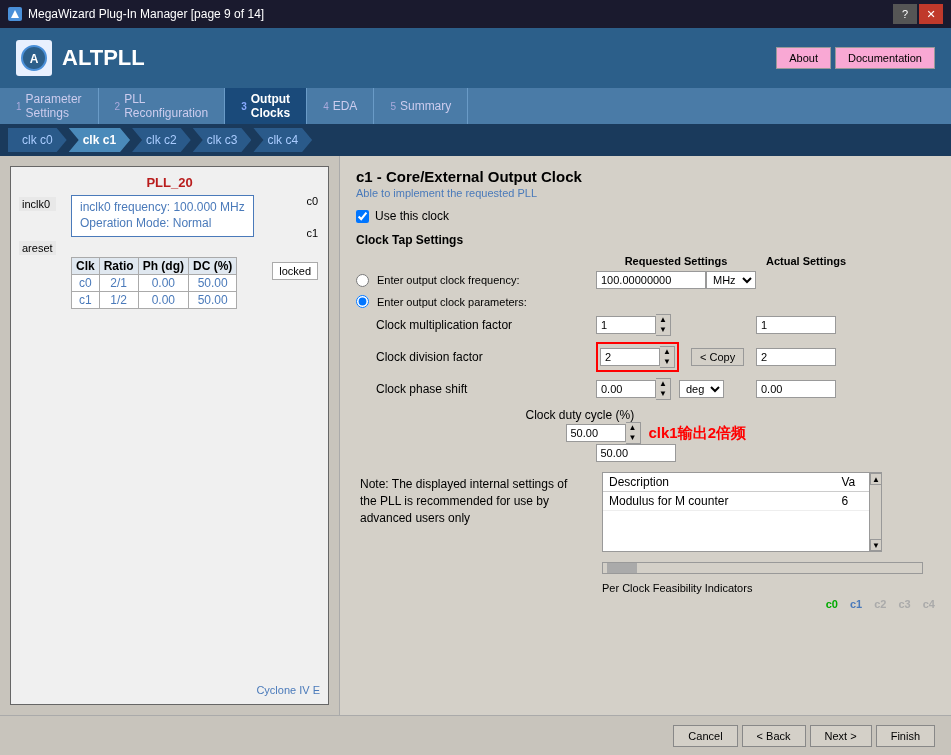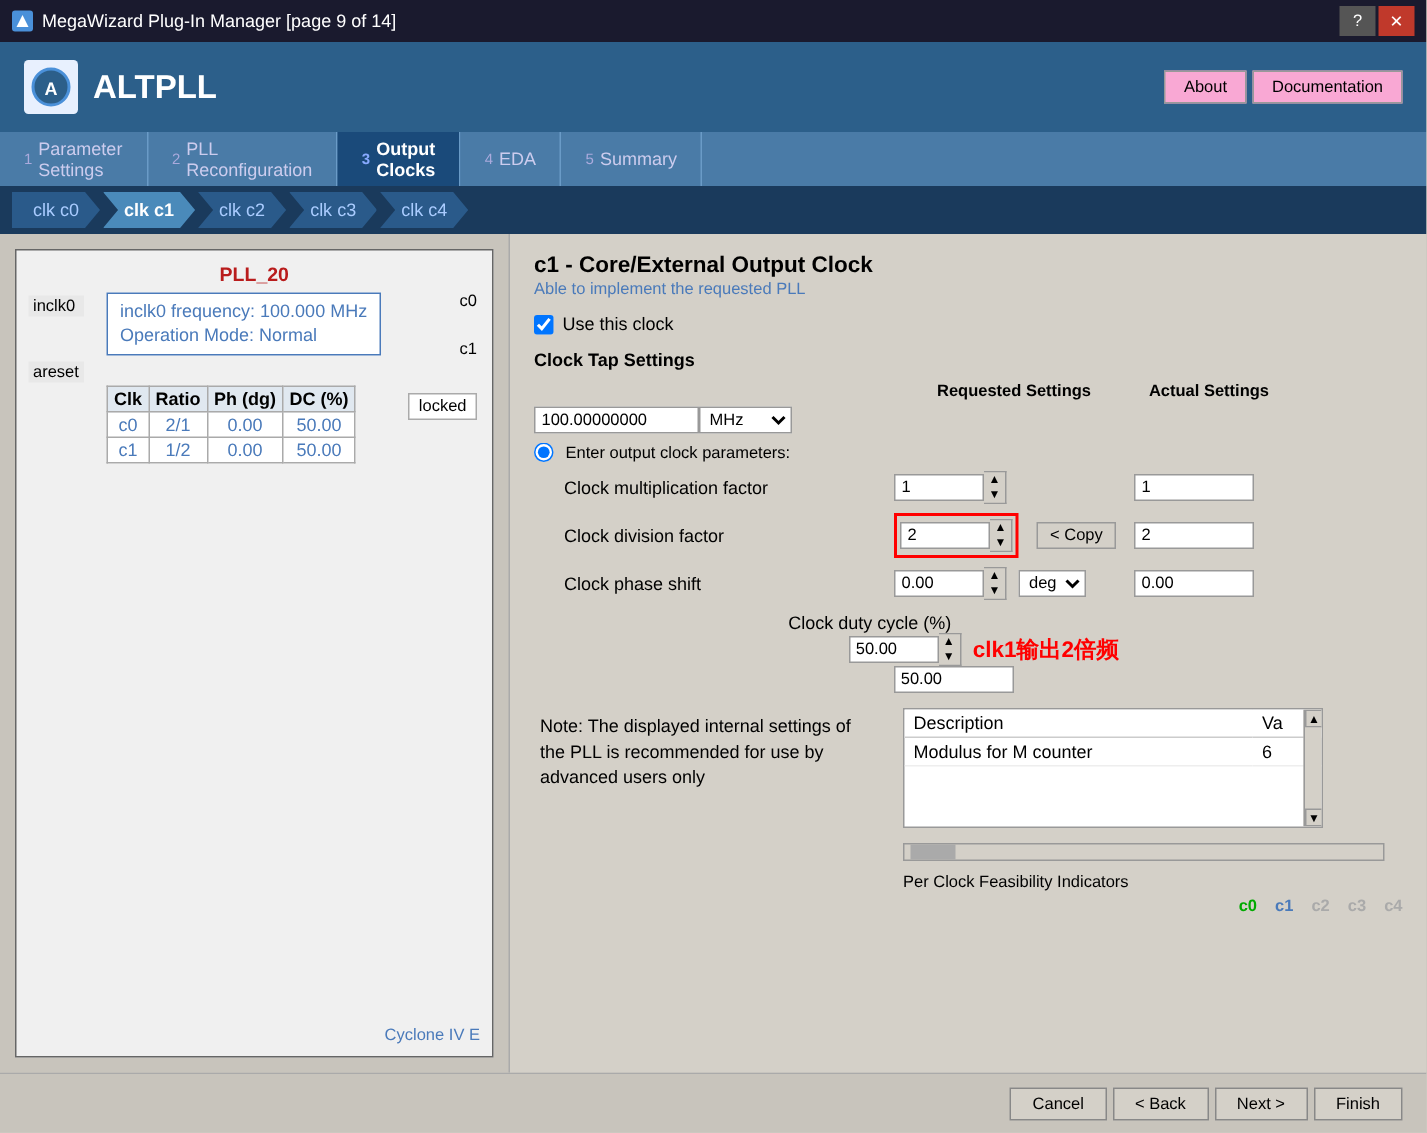--- a/index.html
+++ b/index.html
@@ -450,21 +450,21 @@
 
     
     .freq-input-group {
       display: flex;
       align-items: center;
     }
     .freq-input-group input {
       width: 100px;
     }
     .freq-input-group select {
-      width: 62px;
+      width: 50px;
     }
   </style>
 </head>
 <body>
 
 <div class="titlebar">
   <div class="titlebar-left">
     <div class="titlebar-icon">
       <svg width="10" height="10" viewBox="0 0 10 10">
           <polygon points="5,1 9,9 1,9" fill="white"></polygon>
@@ -598,20 +598,24 @@
 
     <div class="clock-tap-label">Clock Tap Settings</div>
 
     <div class="settings-header">
       <div class="settings-col-spacer"></div>
       <div class="settings-col-req">Requested Settings</div>
       <div class="settings-col-act">Actual Settings</div>
     </div>
 
     <div class="settings-row">
+      <div class="settings-row-label">
+        <input type="radio" name="clock-mode" id="radio-freq" style="">
+        <label for="radio-freq" class="radio-label">Enter output clock frequency:</label>
+      </div>
       <div class="settings-row-req">
         <div class="freq-input-group">
           <input type="text" style="width: 110px;" value="100.00000000">
           <select>
             <option>MHz</option>
             <option>KHz</option>
           </select>
         </div>
       </div>
       <div class="settings-row-act"></div>

